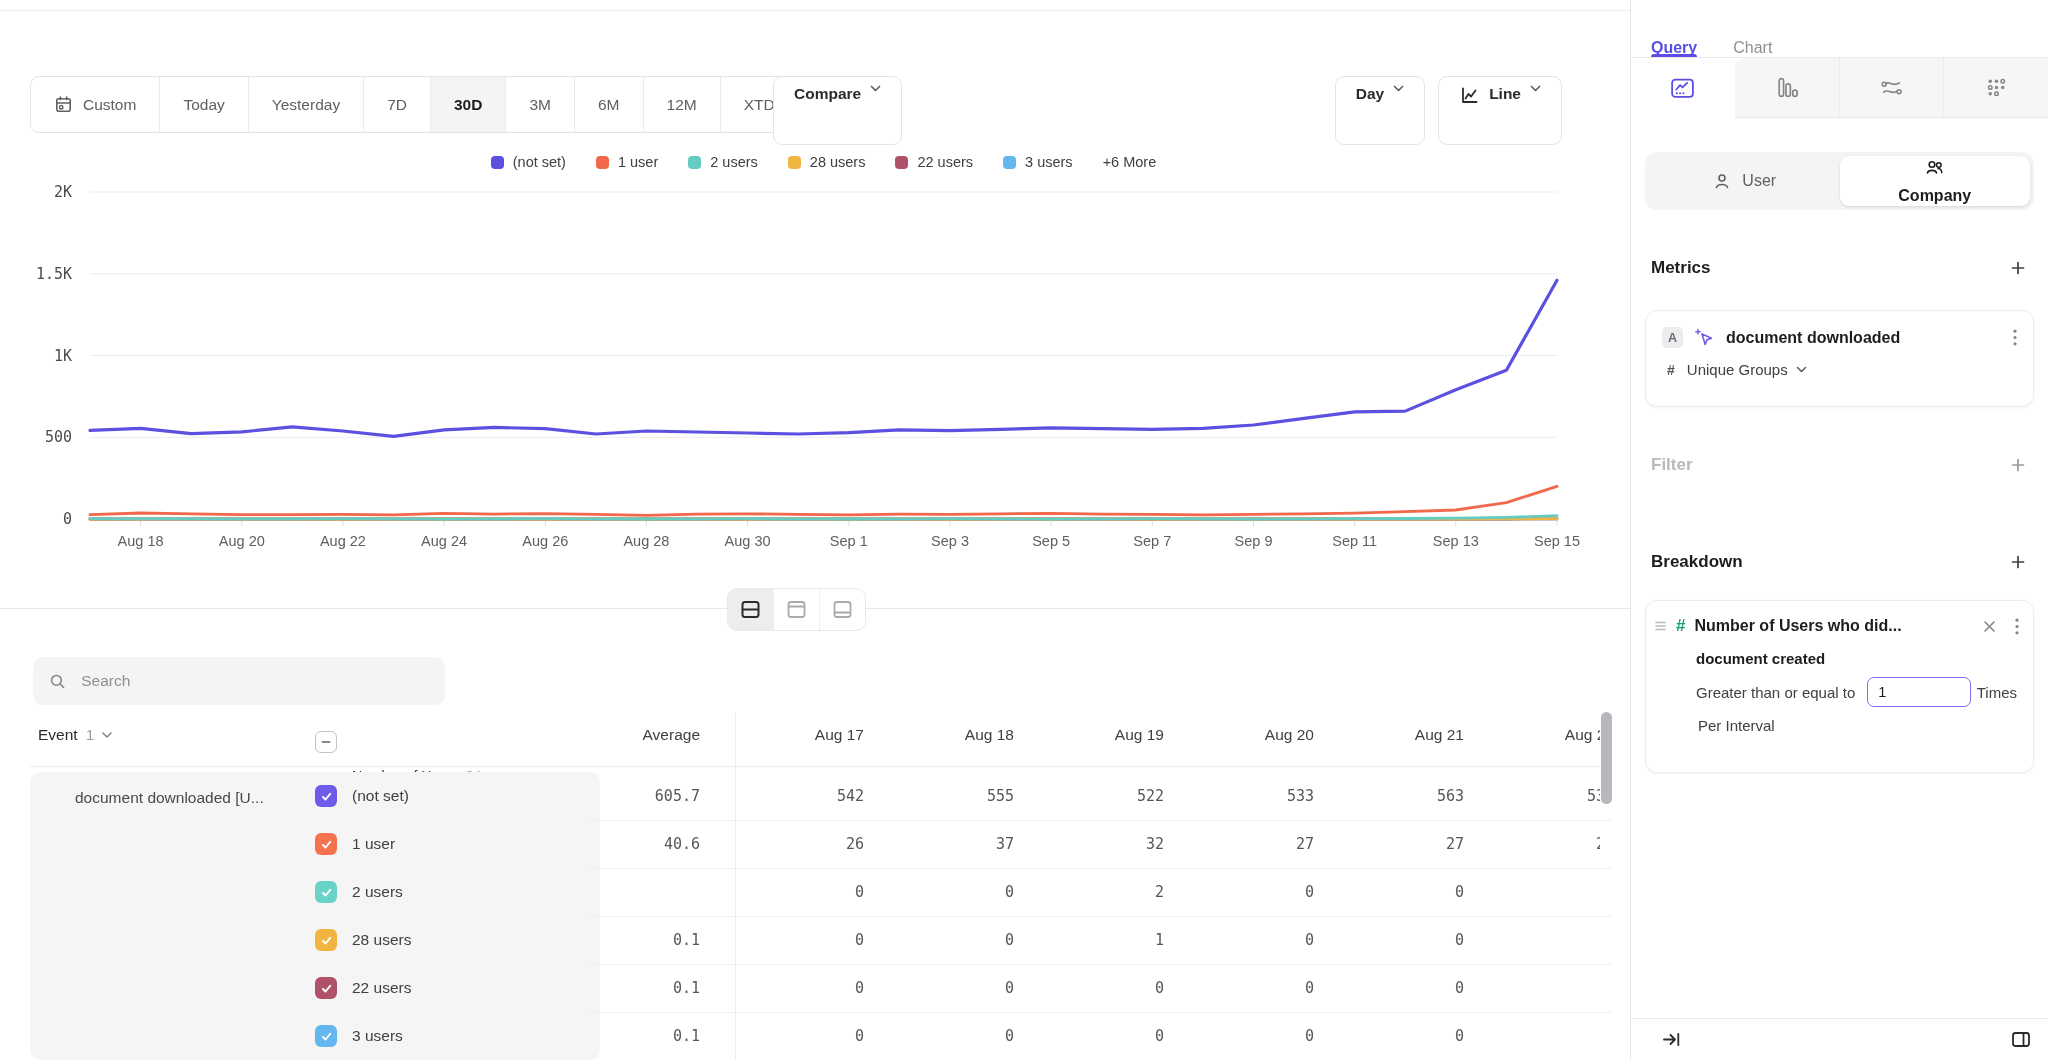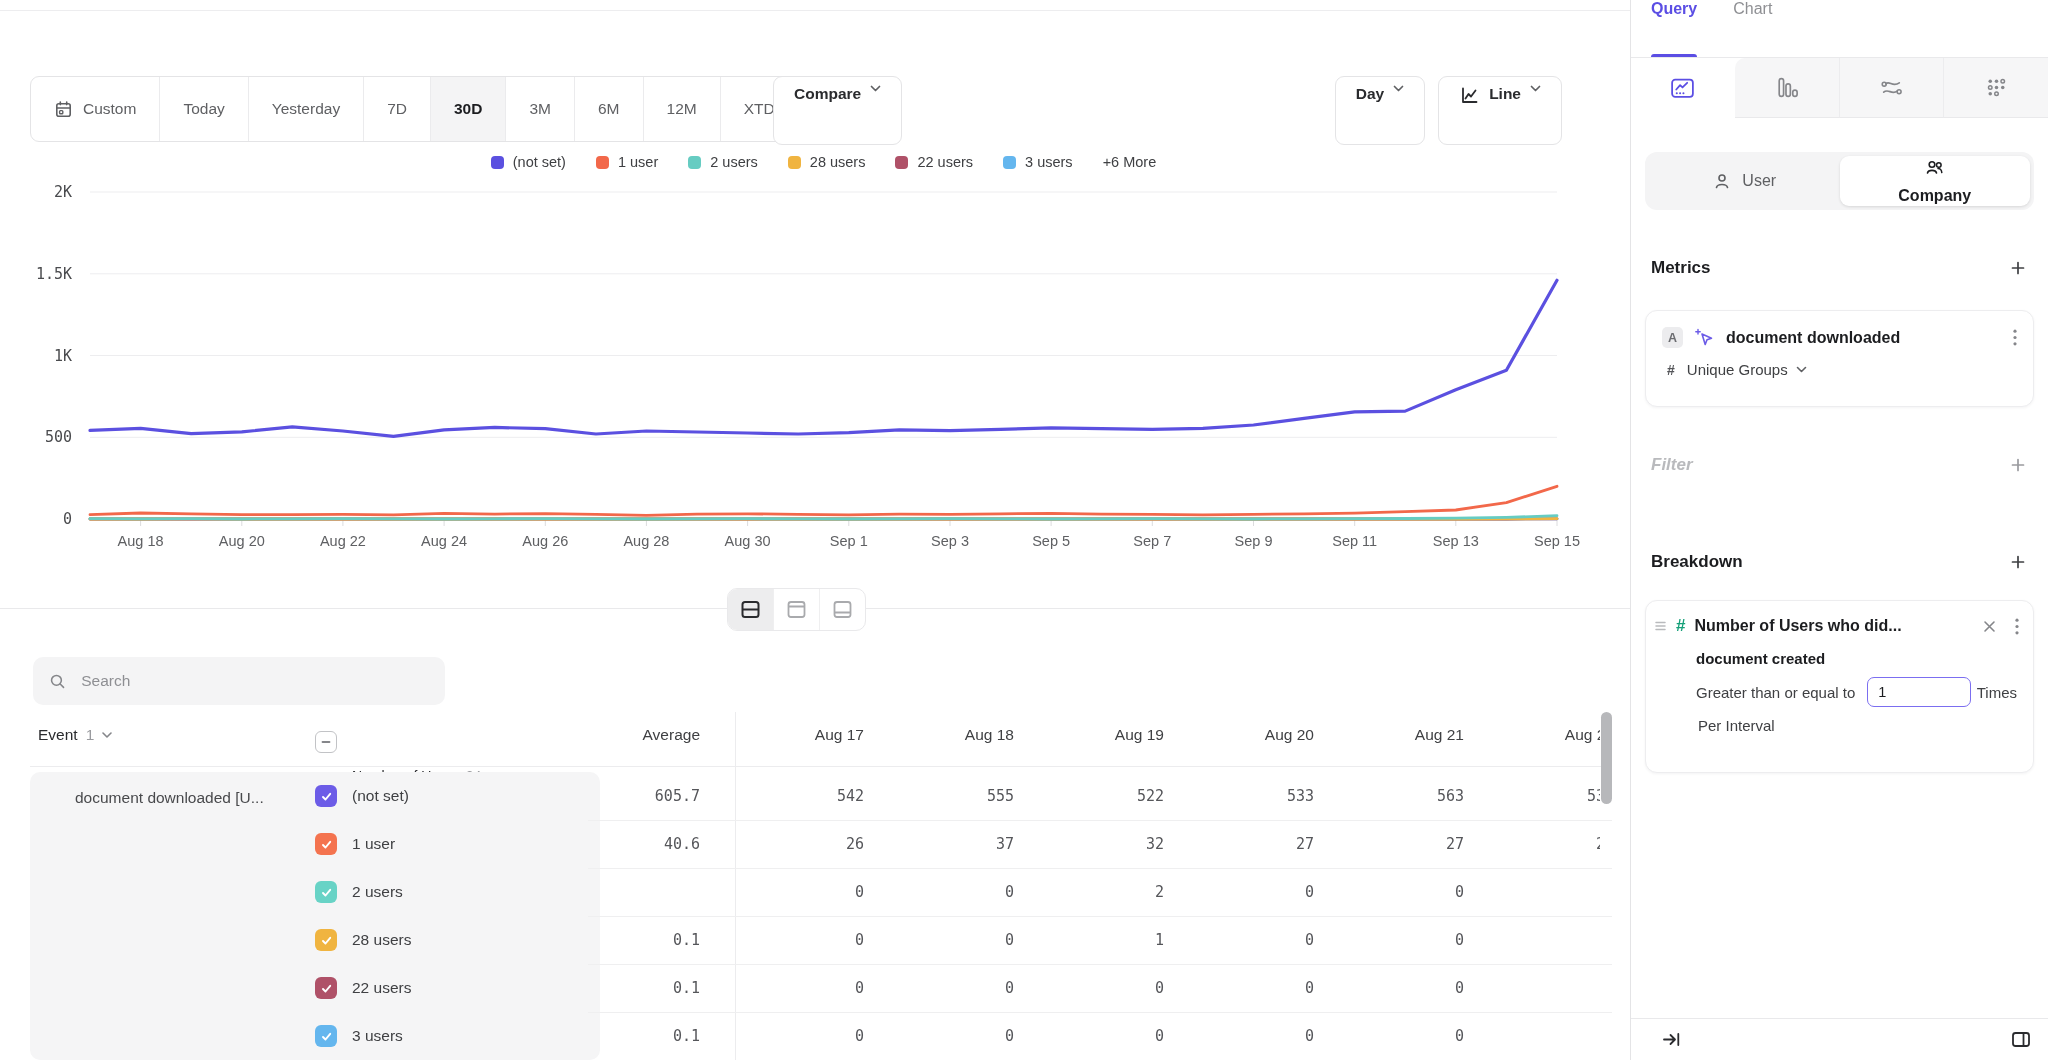--- a/index.html
+++ b/index.html
@@ -4,21 +4,21 @@
 <style>
   html,body{margin:0;padding:0;background:#fff;}
   .stage{position:relative;width:2048px;height:1060px;background:#fff;overflow:hidden;
          font-family:"Liberation Sans",sans-serif;color:#2a2b2e;}
   .topline{position:absolute;top:10px;left:0;width:2048px;height:1px;background:#ededef;}
 
   
   .main{position:absolute;left:0;top:0;width:1630px;height:1060px;}
 
   .toolbar{position:absolute;top:76px;left:30px;width:1532px;height:52px;}
-  .range-group{position:absolute;left:0;top:0;height:66px;display:inline-flex;align-items:stretch;
+  .range-group{position:absolute;left:0;top:0;height:57px;display:inline-flex;align-items:stretch;
                border:1px solid #e4e4e6;border-radius:9px;overflow:hidden;background:#fff;box-sizing:border-box;}
   .seg{display:flex;align-items:center;gap:10px;padding:0 23px;font-size:15.5px;color:#5f6063;
        border-left:1px solid #ebebed;cursor:pointer;white-space:nowrap;}
   .seg:first-child{border-left:none;}
   .seg.active{background:#f4f4f5;color:#1c1d20;font-weight:700;}
   .btn{display:inline-flex;align-items:flex-start;gap:9px;height:69px;padding:8px 20px;border:1px solid #e4e4e6;
        border-radius:9px;background:#fff;font-size:15.5px;font-weight:600;color:#2a2b2e;
        font-family:inherit;cursor:pointer;box-sizing:border-box;}
   .compare-btn{position:absolute;left:743px;top:0;}
   .toolbar-right{position:absolute;right:0;top:0;display:flex;gap:13px;}
@@ -75,21 +75,21 @@
   .t-vals{position:absolute;left:730px;width:870px;overflow:hidden;display:flex;line-height:48px;}
   .tval{flex:0 0 150px;text-align:right;padding-right:16px;box-sizing:border-box;
         font-family:"DejaVu Sans Mono",monospace;font-size:15px;color:#55565a;}
   .scroll-thumb{position:absolute;left:1601px;top:712px;width:11px;height:92px;background:#b7b8bb;border-radius:6px;}
 
   
   .panel{position:absolute;left:1630px;top:0;width:418px;height:1060px;background:#fff;
          border-left:1px solid #e4e4e6;box-sizing:border-box;}
   .ptabs{position:absolute;top:0;left:0;right:0;height:58px;border-bottom:1px solid #e9e9eb;
          display:flex;align-items:center;padding-left:20px;gap:36px;box-sizing:border-box;}
-  .ptab{font-size:16px;color:#8e8f93;position:relative;height:100%;display:flex;align-items:flex-start;cursor:pointer;}
+  .ptab{font-size:16px;color:#8e8f93;position:relative;height:100%;display:flex;align-items:flex-end;cursor:pointer;}
   .ptab.active{color:#5b4ee4;font-weight:700;}
   .ptab.active::after{content:'';position:absolute;left:0;right:0;bottom:0;height:3px;background:#5b4ee4;
                       border-radius:3px 3px 0 0;}
   .icon-tabs{position:absolute;top:58px;left:0;right:0;height:60px;display:flex;}
   .itab{flex:1;display:flex;align-items:center;justify-content:center;cursor:pointer;background:#fff;}
   .itab.gray{background:#f6f6f7;border-bottom:1px solid #e9e9eb;border-left:1px solid #ececee;box-sizing:border-box;}
   .itab.gray.first{border-radius:10px 0 0 0;border-left:none;}
   .scope{position:absolute;top:152px;left:14px;right:14px;height:58px;background:#f4f4f5;border-radius:12px;
          display:flex;padding:4px;box-sizing:border-box;}
   .scope-opt{flex:1;display:flex;align-items:center;justify-content:center;gap:10px;font-size:16px;
@@ -545,21 +545,21 @@
         <span class="hash-gray">#</span>
         <span class="mc-measure">
           <span>Unique Groups</span>
           <svg width="11" height="7" viewBox="0 0 11 7">
               <polyline points="1.5,1.5 5.5,5.5 9.5,1.5" fill="none" stroke="#5f6063" stroke-width="1.6" stroke-linecap="round" stroke-linejoin="round"></polyline>
             </svg>
         </span>
       </div>
     </div>
 
-    <div class="sec-head muted" style="top:450px;font-style:italic;">
+    <div class="sec-head muted" style="top:450px;">
       <h3>Filter</h3>
       <button class="plus-btn">
         <svg width="16" height="16" viewBox="0 0 16 16">
             <path d="M8,2.5 V13.5 M2.5,8 H13.5" stroke="#9a9b9f" stroke-width="1.7" stroke-linecap="round"></path>
           </svg>
       </button>
     </div>
 
     <div class="sec-head" style="top:547px;">
       <h3>Breakdown</h3>

